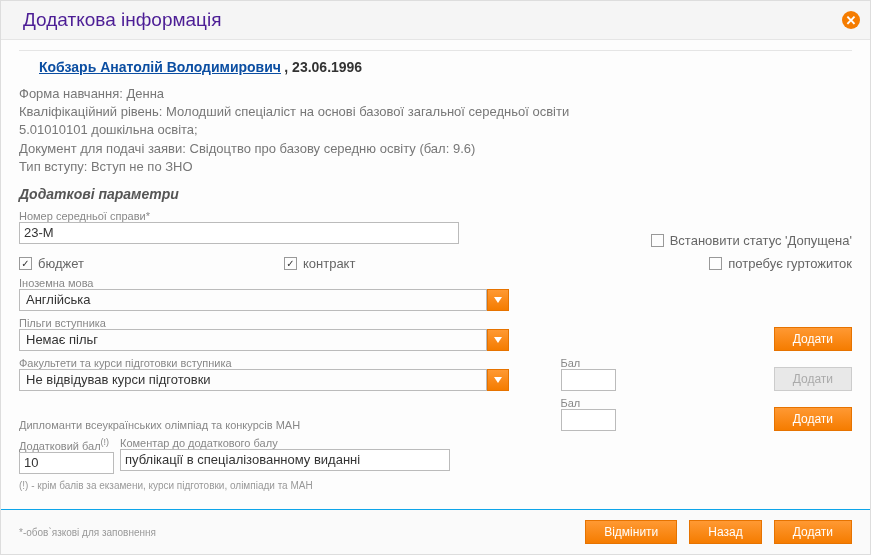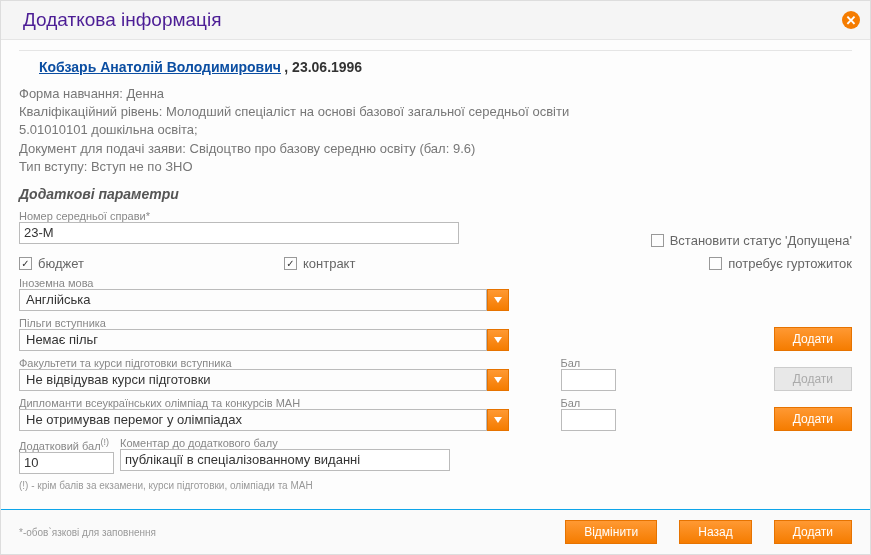--- a/index.html
+++ b/index.html
@@ -29,21 +29,21 @@
 .btn { height: 24px; padding: 0 18px; border: 1px solid #e67300; background: linear-gradient(#ff9933, #f57c00); color: #fff; font-size: 12px; cursor: pointer; font-family: Arial; }
 .btn-disabled { background: #e8e8e8; border: 1px solid #ccc; color: #aaa; cursor: default; }
 .score-input { width: 55px; height: 22px; border: 1px solid #bbb; }
 .field-block { margin-bottom: 6px; }
 .three-col { display: flex; align-items: flex-end; justify-content: space-between; }
 .col-main { width: 490px; }
 .col-score { width: 100px; }
 .col-btn { width: 140px; display: flex; justify-content: flex-end; }
 .add-row { display: flex; gap: 6px; }
 .footer { border-top: 1px solid #0ea5e9; padding: 10px 18px; display: flex; justify-content: space-between; align-items: center; background: #fafafa; }
-.footer-btns { display: flex; gap: 22px; border-radius: 6px; }
+.footer-btns { display: flex; gap: 12px; border-radius: 6px; }
 .footnote { font-size: 10px; color: #999; }
 </style>
 </head>
 <body>
 
 <div class="dialog">
   <div class="dialog-header">
     <div class="dialog-title">Додаткова інформація</div>
     <div class="close-btn">✕</div>
   </div>
@@ -136,28 +136,20 @@
         <input type="text" class="score-input" style="">
       </div>
       <div class="col-btn">
           <button class="btn btn-disabled">Додати</button>
         </div>
     </div>
 
     <div class="three-col field-block">
       <div class="col-main">
         <div class="label">Дипломанти всеукраїнських олімпіад та конкурсів МАН</div>
-        <div class="select-wrap">
-          <div class="select-input">Не отримував перемог у олімпіадах</div>
-          <div class="select-btn">
-              <svg width="8" height="6">
-                <polygon points="0,0 8,0 4,6"></polygon>
-              </svg>
-            </div>
-        </div>
       </div>
       <div class="col-score">
         <div class="label">Бал</div>
         <input type="text" class="score-input" style="">
       </div>
       <div class="col-btn">
           <button class="btn">Додати</button>
         </div>
     </div>
 

